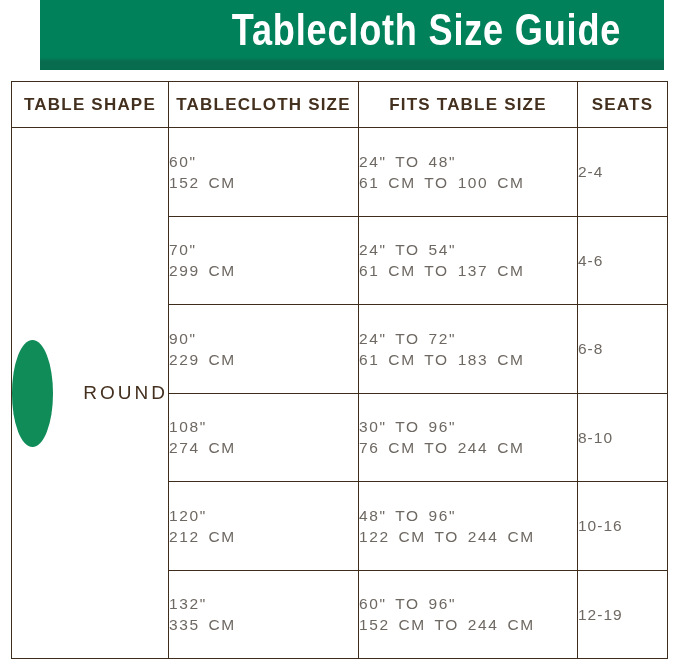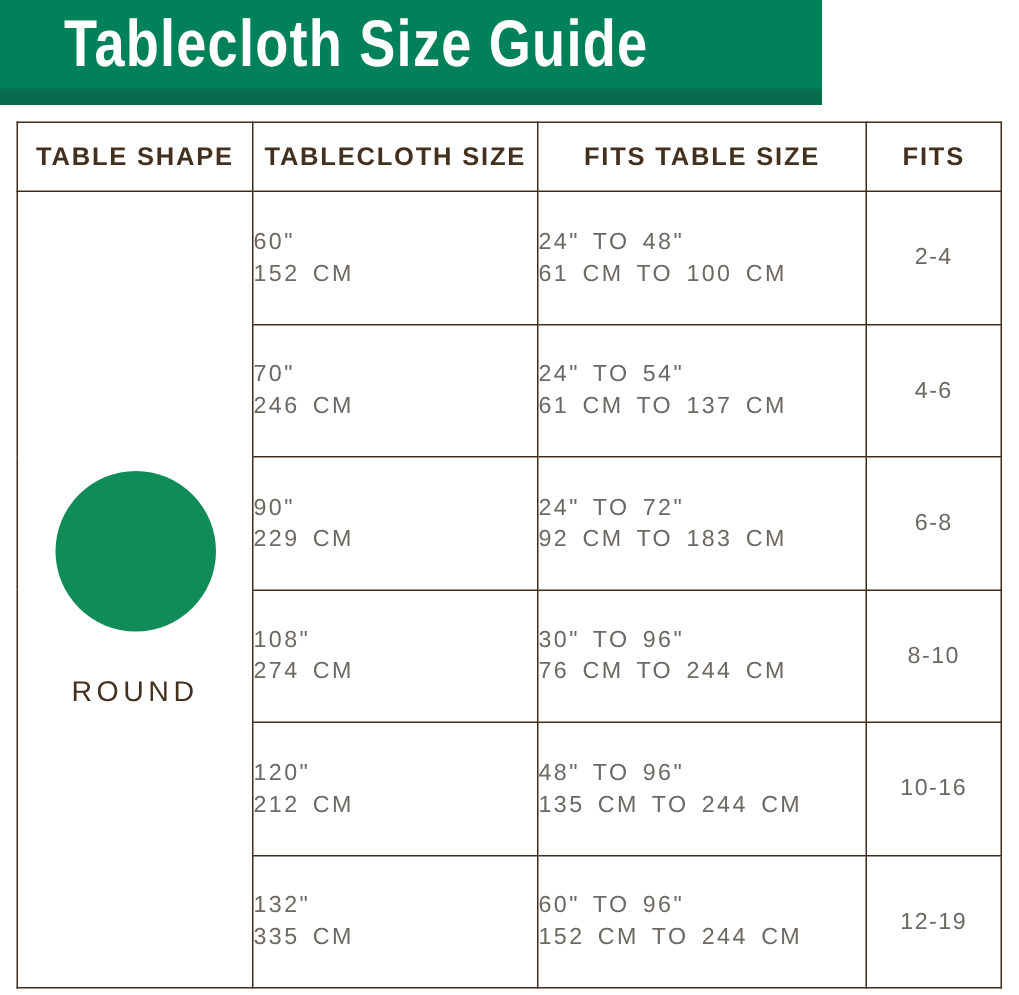--- a/index.html
+++ b/index.html
@@ -10,28 +10,29 @@
   }
   .page {
     position: relative;
     width: 679px;
     height: 663px;
     background: #ffffff;
     overflow: hidden;
   }
   
   .banner {
-    width: 548px;
+    width: 624px;
     height: 70px;
     background: linear-gradient(180deg, #00815A 0%, #00815A 82%, #0A6B4D 88%, #066C4E 100%);
     display: flex;
     align-items: center;
-    justify-content: flex-start;
+    justify-content: flex-end;
     padding-bottom: 10px;
     box-sizing: border-box;
+    margin-left: 40px;
   }
   .banner .title {
     color: #ffffff;
     font-weight: 700;
     font-size: 44px;
     letter-spacing: 1px;
     transform: scaleX(0.82);
     transform-origin: center;
     white-space: nowrap;
   }
@@ -65,29 +66,29 @@
     color: #6E6862;
     font-size: 15.5px;
     letter-spacing: 1.6px;
     word-spacing: 3px;
     line-height: 21px;
     vertical-align: middle;
   }
   td.cell .line { display: block; }
   td.col-size { text-align: left; padding-left: 32px; }
   td.col-fits { text-align: left; padding-left: 14px; }
-  td.col-seats { text-align: center; letter-spacing: 1px; }
+  td.col-seats { text-align: left; letter-spacing: 1px; }
   
   td.shape-cell {
     vertical-align: middle;
     text-align: center;
   }
   .shape-stack {
     display: flex;
-    flex-direction: column;
+    flex-direction: row;
     align-items: center;
     gap: 30px;
   }
   .round-circle {
     width: 107px;
     height: 107px;
     border-radius: 50%;
     background: #0F8C57;
   }
   .shape-label {
@@ -111,21 +112,21 @@
       <col style="width:157px">
         <col style="width:190px">
         <col style="width:219px">
         <col style="width:90px">
     </colgroup>
     <thead>
       <tr>
         <th>TABLE SHAPE</th>
         <th>TABLECLOTH SIZE</th>
         <th>FITS TABLE SIZE</th>
-        <th>FITS</th>
+        <th>SEATS</th>
       </tr>
     </thead>
     <tbody>
       <tr>
         <td class="shape-cell" rowspan="6">
           <div class="shape-stack">
             <div class="round-circle"></div>
             <div class="shape-label">ROUND</div>
           </div>
         </td>
@@ -135,36 +136,36 @@
         </td>
         <td class="cell col-fits">
           <span class="line">24" TO 48"</span>
           <span class="line">61 CM TO 100 CM</span>
         </td>
         <td class="cell col-seats">2-4</td>
       </tr>
       <tr>
         <td class="cell col-size">
           <span class="line">70"</span>
-          <span class="line">246 CM</span>
+          <span class="line">299 CM</span>
         </td>
         <td class="cell col-fits">
           <span class="line">24" TO 54"</span>
           <span class="line">61 CM TO 137 CM</span>
         </td>
         <td class="cell col-seats">4-6</td>
       </tr>
       <tr>
         <td class="cell col-size">
           <span class="line">90"</span>
           <span class="line">229 CM</span>
         </td>
         <td class="cell col-fits">
           <span class="line">24" TO 72"</span>
-          <span class="line">92 CM TO 183 CM</span>
+          <span class="line">61 CM TO 183 CM</span>
         </td>
         <td class="cell col-seats">6-8</td>
       </tr>
       <tr>
         <td class="cell col-size">
           <span class="line">108"</span>
           <span class="line">274 CM</span>
         </td>
         <td class="cell col-fits">
           <span class="line">30" TO 96"</span>
@@ -172,21 +173,21 @@
         </td>
         <td class="cell col-seats">8-10</td>
       </tr>
       <tr>
         <td class="cell col-size">
           <span class="line">120"</span>
           <span class="line">212 CM</span>
         </td>
         <td class="cell col-fits">
           <span class="line">48" TO 96"</span>
-          <span class="line">135 CM TO 244 CM</span>
+          <span class="line">122 CM TO 244 CM</span>
         </td>
         <td class="cell col-seats">10-16</td>
       </tr>
       <tr>
         <td class="cell col-size">
           <span class="line">132"</span>
           <span class="line">335 CM</span>
         </td>
         <td class="cell col-fits">
           <span class="line">60" TO 96"</span>

